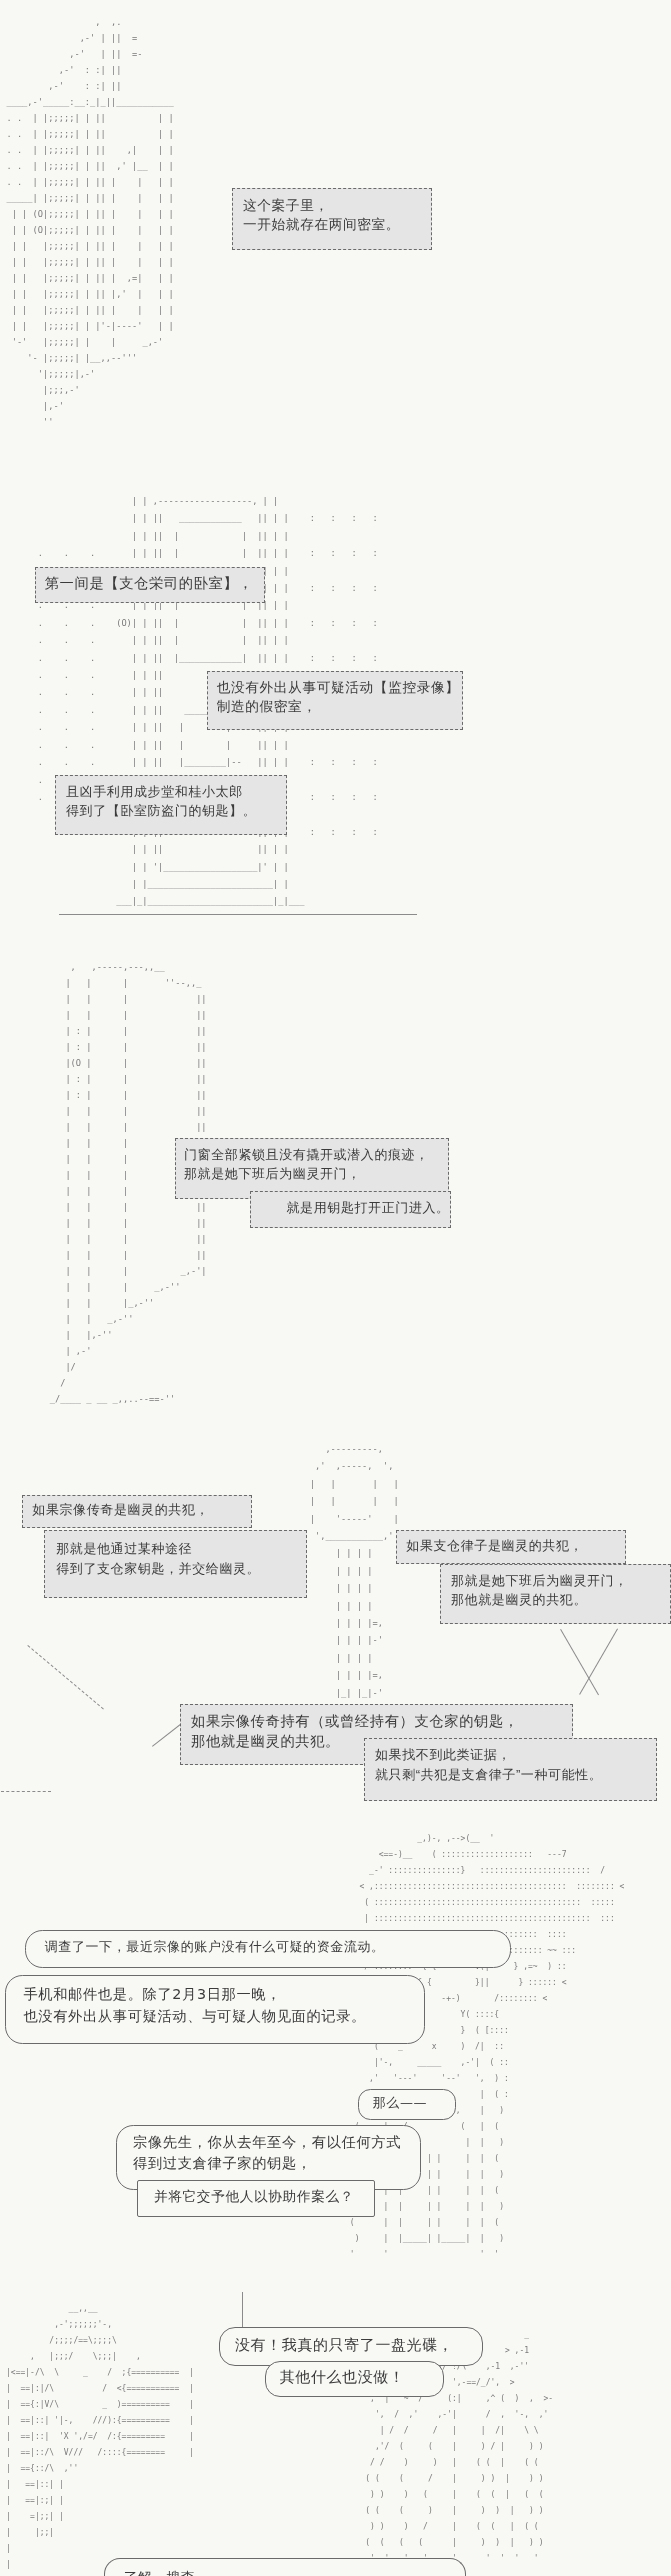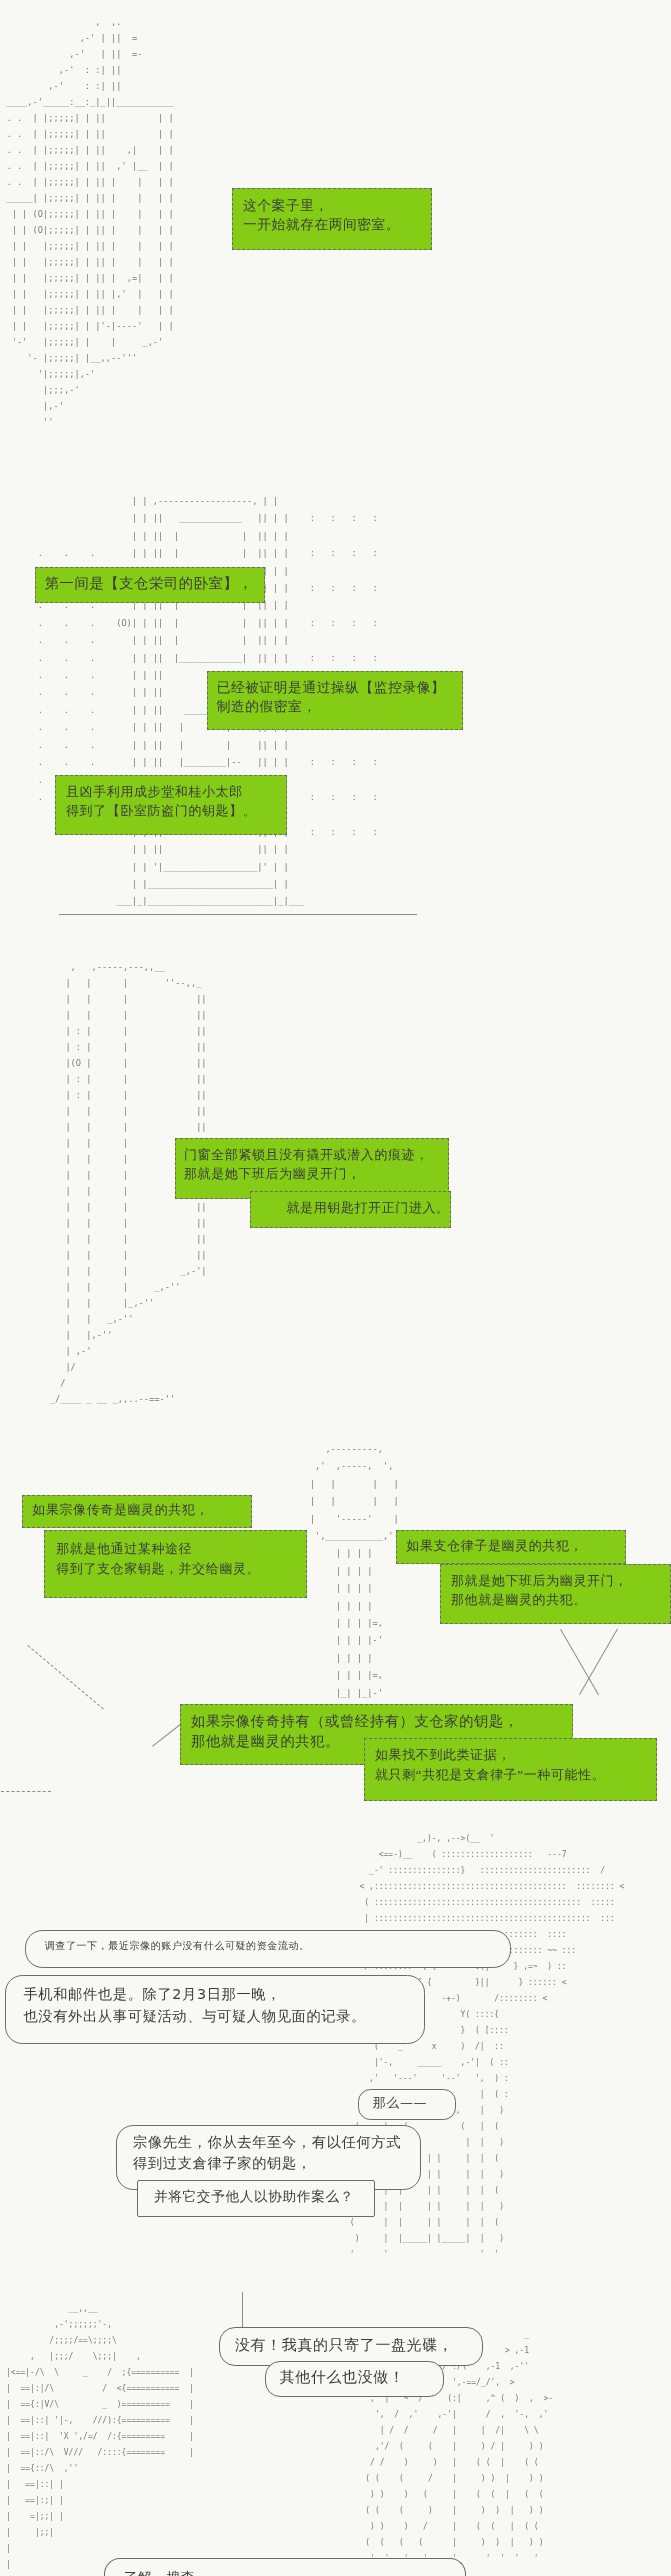--- a/index.html
+++ b/index.html
@@ -15,25 +15,25 @@
     position:absolute;
     margin:0;
     font-family:"DejaVu Sans Mono",monospace;
     white-space:pre;
     color:#7a7a7a;
     z-index:1;
   }
   .bx{
     position:absolute;
     z-index:2;
-    background:#84cc16;
+    background:#e5e5e5;
     border:1.2px dashed #6a6a6a;
     color:#3b3b3b;
     white-space:pre-line;
-    font-family:Liberation Serif, serif;
+    font-family:Liberation Sans, sans-serif;
     letter-spacing:0.6px;
   }
   .rb{
     position:absolute;
     z-index:3;
     background:#f8f8f5;
     border:1.2px solid #6a6a6a;
     border-radius:15px;
     color:#3b3b3b;
     white-space:pre-line;
@@ -99,21 +99,21 @@
    .    .    .       | | ||                  || | |    :   :   :   :
                      | | ||                  || | |
                      | | ||                  || | |    :   :   :   :
                      | | ||                  || | |
                      | | '|__________________|' | |
                      | |________________________| |
                   ___|_|________________________|_|___</pre>
 
   <div class="bx" style="left:35px;top:567px;width:219px;height:34px;font-size:14.3px;line-height:31px;padding:0 0 0 8.7px;">第一间是【支仓栄司的卧室】，</div>
 
-  <div class="bx" style="left:207px;top:671px;width:245px;height:51px;font-size:13.7px;line-height:19px;padding:5.6px 0 0 8.7px;">已经被证明是通过操纵【监控录像】
+  <div class="bx" style="left:207px;top:671px;width:245px;height:51px;font-size:13.7px;line-height:19px;padding:5.6px 0 0 8.7px;">也没有外出从事可疑活动【监控录像】
 制造的假密室，</div>
 
   <div class="bx" style="left:55px;top:775px;width:220px;height:52px;font-size:13px;line-height:19px;padding:6.2px 0 0 10px;">且凶手利用成步堂和桂小太郎
 得到了【卧室防盗门的钥匙】。</div>
 
   <div class="ln" style="left:59px;top:914px;width:358px;border-top-width:1.9px;"></div>
 
   <pre class="aa" style="left:34px;top:959px;width:261px;height:461px;font-size:8.7px;line-height:16px;">       ,   ,-----,---,,__
       |   |      |       ''--,,_
       |   |      |             ||
@@ -208,21 +208,21 @@
   (     |   /           (   |  (
   )     |  |             |  |   )
  (      |  |     | |     |  |  (
   )     |  |     | |     |  |   )
  (      |  |     | |     |  |  (
   )     |  |     | |     |  |   )
  (      |  |     | |     |  |  (
   )     |  |_____| |_____|  |   )
  '      '                   '  '</pre>
 
-  <div class="rb" style="left:25px;top:1930px;width:465px;height:36px;font-size:10px;line-height:32px;padding:0 0 0 18.7px;border-radius:17.4px;font-family:Liberation Mono, monospace;">调查了一下，最近宗像的账户没有什么可疑的资金流动。</div>
+  <div class="rb" style="left:25px;top:1930px;width:465px;height:36px;font-size:13px;line-height:32px;padding:0 0 0 18.7px;border-radius:17.4px;">调查了一下，最近宗像的账户没有什么可疑的资金流动。</div>
 
   <div class="rb" style="left:5px;top:1975px;width:401px;height:60px;font-size:14.3px;line-height:22px;padding:6.8px 0 0 17.4px;border-radius:17.4px;">手机和邮件也是。除了2月3日那一晚，
 也没有外出从事可疑活动、与可疑人物见面的记录。</div>
 
   <div class="rb" style="left:358px;top:2089px;width:82px;height:29px;font-size:13px;line-height:26px;padding:0 0 0 13.7px;border-radius:12.4px;">那么——</div>
 
   <div class="rb" style="left:116px;top:2125px;width:287px;height:57px;font-size:14.3px;line-height:21px;padding:6.2px 0 0 16px;border-radius:17.4px;">宗像先生，你从去年至今，有以任何方式
 得到过支倉律子家的钥匙，</div>
 
   <div class="rb" style="left:137px;top:2180px;width:220px;height:35px;font-size:13.7px;line-height:31px;padding:0 0 0 16px;border-radius:2px;z-index:4;">并将它交予他人以协助作案么？</div>

